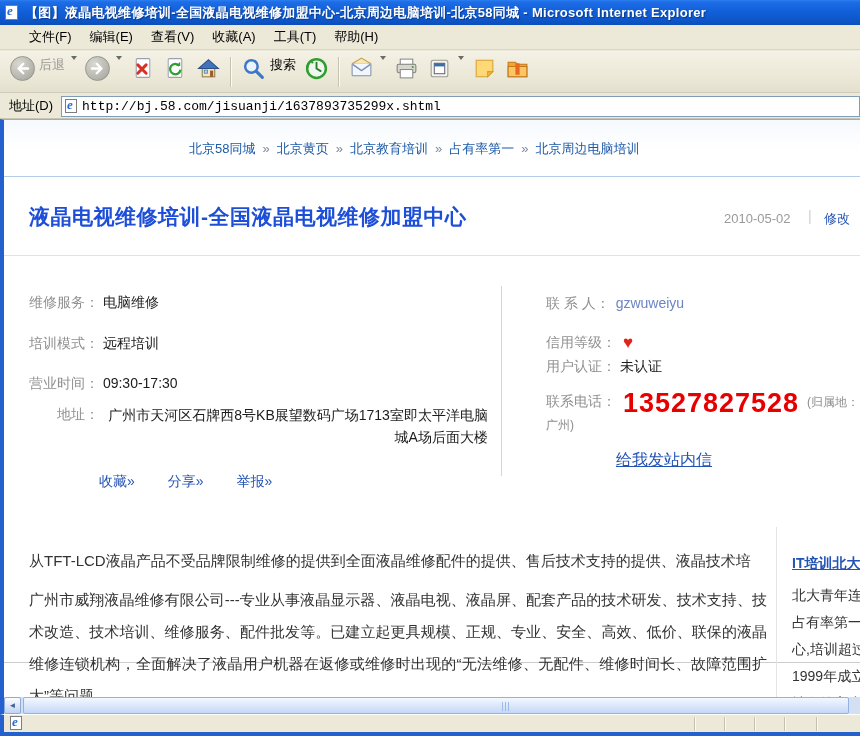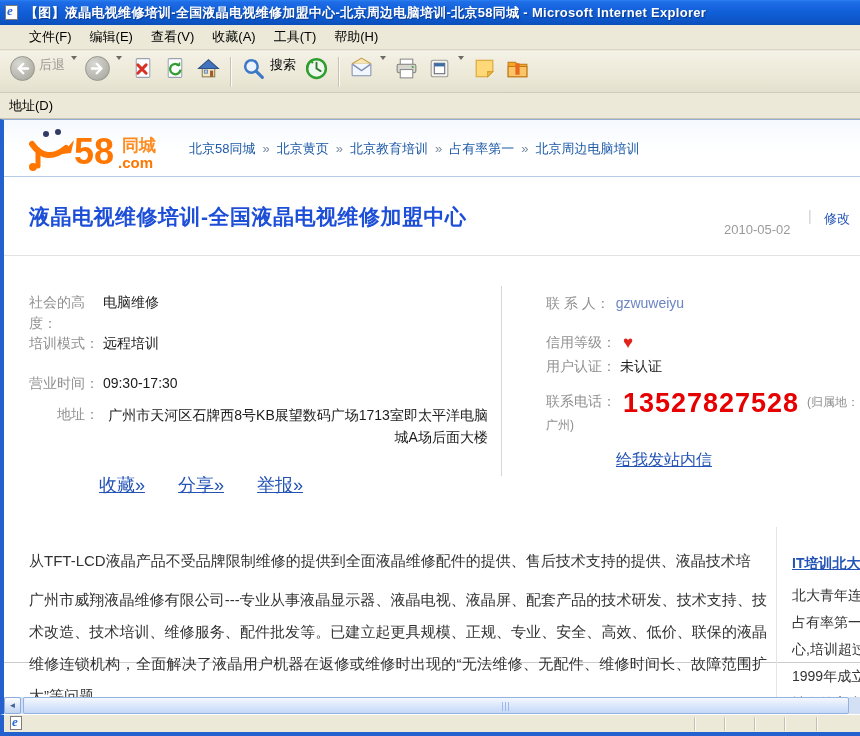--- a/index.html
+++ b/index.html
@@ -62,34 +62,34 @@
   .logo svg { display:block; }
   .breadcrumb { position:absolute; left:185px; top:0; height:57px; display:flex; align-items:center;
     font-size:13px; white-space:nowrap; }
   .crumb { color:#1e5aa8; text-decoration:none; cursor:pointer; }
   .crumb-sep { color:#7a8aa0; margin:0 7px; }
 
   .post-header { position:absolute; left:0; top:57px; width:856px; height:79px;
     border-bottom:1px solid #e2e2e2; }
   .post-title { position:absolute; left:25px; top:26px; font-size:21px; font-weight:bold; color:#1d4ed8;
     letter-spacing:.5px; }
-  .post-date { position:absolute; left:720px; top:45px; font-size:13px; color:#9a9a9a; }
+  .post-date { position:absolute; left:720px; top:34px; font-size:13px; color:#9a9a9a; }
   .post-meta-sep { position:absolute; left:804px; top:31px; font-size:14px; color:#cfcfcf; }
   .edit-link { position:absolute; left:820px; top:33px; font-size:13px; color:#2353B5;
     text-decoration:none; cursor:pointer; }
 
   .info-section { position:absolute; left:0; top:136px; width:856px; height:270px; }
   .fld { position:absolute; font-size:14px; line-height:21px; }
   .fld-label { color:#909090; display:inline-block; vertical-align:top; }
   .fld-value { color:#1c1c1c; display:inline-block; vertical-align:top; }
   .f-left .fld-label { width:70px; }
   .f1 { left:25px; top:36px; } .f2 { left:25px; top:77px; } .f3 { left:25px; top:117px; }
   .f4 { left:25px; top:148px;text-align:right; } .f4 .fld-value { width:385px; line-height:22px; }
   .actions { position:absolute; left:95px; top:217px; display:flex; gap:33px; }
-  .action-link { font-size:18px; color:#2353B5; text-decoration:underline; cursor:pointer; }
+  .action-link { font-size:14px; color:#2353B5; cursor:pointer; }
 
   .vdivider { position:absolute; left:497px; top:30px; width:1px; height:190px; background:#d6d6d6; }
 
   .c-name  { left:542px; top:37px; }
   .c-credit{ left:542px; top:76px; }
   .c-auth  { left:542px; top:100px; }
   .c-phone { left:542px; top:135px; }
   .c-msg   { left:612px; top:193px; }
   .contact-label { color:#909090; font-size:14px; }
   .contact-name { color:#6b84c4; font-size:14px; margin-left:2px; }
@@ -262,38 +262,29 @@
             <path d="M3 6h7l2 2h9v12H3z" fill="#f5a623" stroke="#c07818"></path>
             <path d="M3 10h18v10H3z" fill="#fbc465" stroke="#c07818"></path>
             <rect x="10" y="7" width="4" height="11" fill="#e86820"></rect>
           </svg>
       </span>
     </span>
   </div>
 
   <div class="addressbar">
     <span class="addr-label">地址(D)</span>
+    <span class="addr-input">
+      <span class="ie-page"></span>
+      <span class="addr-url">http://bj.58.com/jisuanji/1637893735299x.shtml</span>
+    </span>
   </div>
 
   <div class="content">
 
     <div class="site-header">
-      <span class="logo">
-        <svg width="165" height="50" viewBox="0 0 165 50">
-          <circle cx="24" cy="10" r="3" fill="#333a66"></circle>
-          <circle cx="36" cy="8" r="3" fill="#333a66"></circle>
-          <path d="M10 20 Q 24 40 44 24" fill="none" stroke="#ff7700" stroke-width="6" stroke-linecap="round"></path>
-          <path d="M40 30 L52 16 L49 29 Z" fill="#ff7700"></path>
-          <path d="M16 26 L16 42" stroke="#ff7700" stroke-width="5" stroke-linecap="round"></path>
-          <circle cx="11" cy="43" r="4" fill="#ff7700"></circle>
-          <text x="52" y="40" font-size="36" font-weight="bold" fill="#ff7700" font-family="Liberation Sans,sans-serif"><tspan>58</tspan></text>
-          <text x="96" y="44" font-size="15" font-weight="bold" fill="#ff7700" font-family="Liberation Sans,sans-serif">.com</text>
-          <text x="100" y="27" font-size="17" font-weight="bold" fill="#ff8a1e" font-family="Liberation Sans,sans-serif">同城</text>
-        </svg>
-      </span>
       <span class="breadcrumb">
         <a class="crumb">北京58同城</a>
         <span class="crumb-sep">»</span>
         <a class="crumb">北京黄页</a>
         <span class="crumb-sep">»</span>
         <a class="crumb">北京教育培训</a>
         <span class="crumb-sep">»</span>
         <a class="crumb">占有率第一</a>
         <span class="crumb-sep">»</span>
         <a class="crumb">北京周边电脑培训</a>
@@ -302,21 +293,21 @@
 
     <div class="post-header">
       <h1 class="post-title">液晶电视维修培训-全国液晶电视维修加盟中心</h1>
       <span class="post-date">2010-05-02</span>
       <span class="post-meta-sep">|</span>
       <a class="edit-link">修改</a>
     </div>
 
     <div class="info-section">
       <div class="fld f-left f1">
-        <span class="fld-label">社会的高度：</span>
+        <span class="fld-label">维修服务：</span>
         <span class="fld-value">电脑维修</span>
       </div>
       <div class="fld f-left f2">
         <span class="fld-label">培训模式：</span>
         <span class="fld-value">远程培训</span>
       </div>
       <div class="fld f-left f3">
         <span class="fld-label">营业时间：</span>
         <span class="fld-value">09:30-17:30</span>
       </div>

